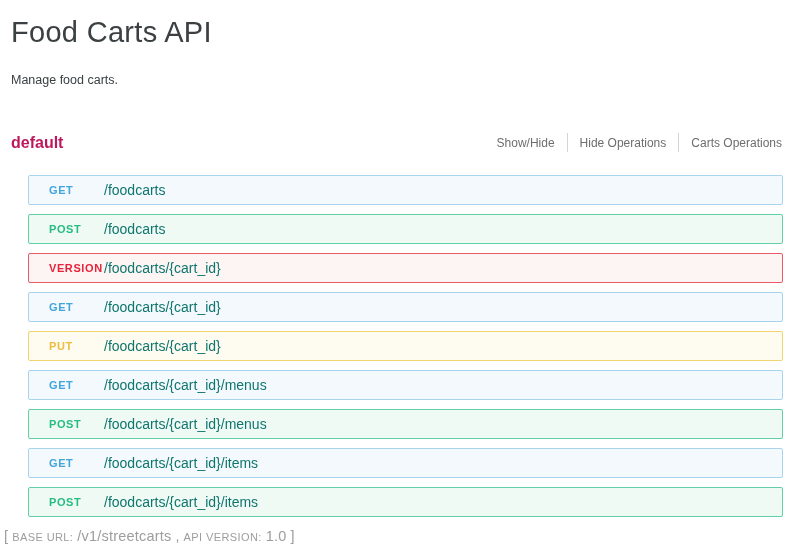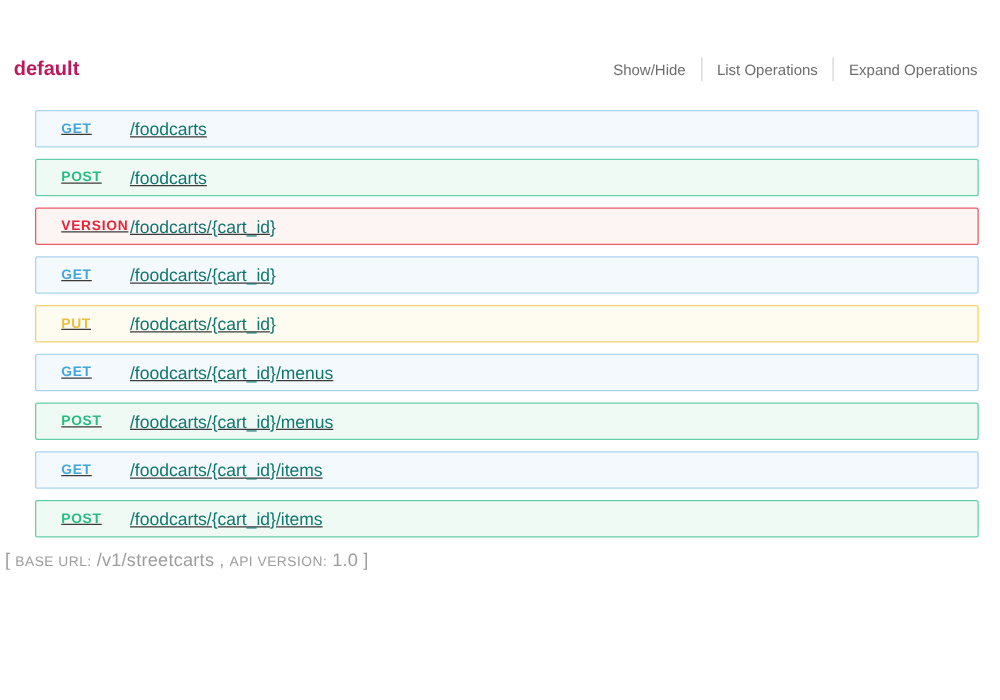--- a/index.html
+++ b/index.html
@@ -65,21 +65,20 @@
   }
   .endpoint-row {
     display: flex;
     align-items: center;
     height: 30px;
     border: 1px solid var(--border, #ccc);
     background: var(--bg, #fafafa);
     border-radius: 2px;
     margin-bottom: 9px;
     cursor: pointer;
-    text-decoration: underline;
   }
   .method {
     width: 55px;
     margin-left: 20px;
     font-size: 11px;
     font-weight: 700;
     letter-spacing: 0.6px;
     color: var(--accent, #333);
     flex: 0 0 auto;
   }
@@ -100,29 +99,33 @@
     font-size: 11px;
     letter-spacing: 0.4px;
   }
   .api-footer span { margin-right: 4px; }
 </style>
 </head>
 <body>
 
 <div class="page">
 
+  <header class="hdr">
+    <h1 class="page-title">Food Carts API</h1>
+    <p class="page-desc">Manage food carts.</p>
+  </header>
 
   <div class="section-header">
     <a class="section-title">default</a>
     <nav class="section-actions">
       <a>Show/Hide</a>
       <span class="v-divider"></span>
-      <a>List Operations</a>
+      <a>Hide Operations</a>
       <span class="v-divider"></span>
-      <a>Expand Operations</a>
+      <a>Carts Operations</a>
     </nav>
   </div>
 
   <ul class="endpoints" id="endpoint-list">
     <li class="endpoint-row" style="--accent: #42a5dc; --border: #a9d4ee; --bg: #f3f9fd;">
       <span class="method">GET</span>
       <a class="path">/foodcarts</a>
     </li>
 
     <li class="endpoint-row" style="--accent: #25bd81; --border: #62cfa6; --bg: #f0faf5;">

